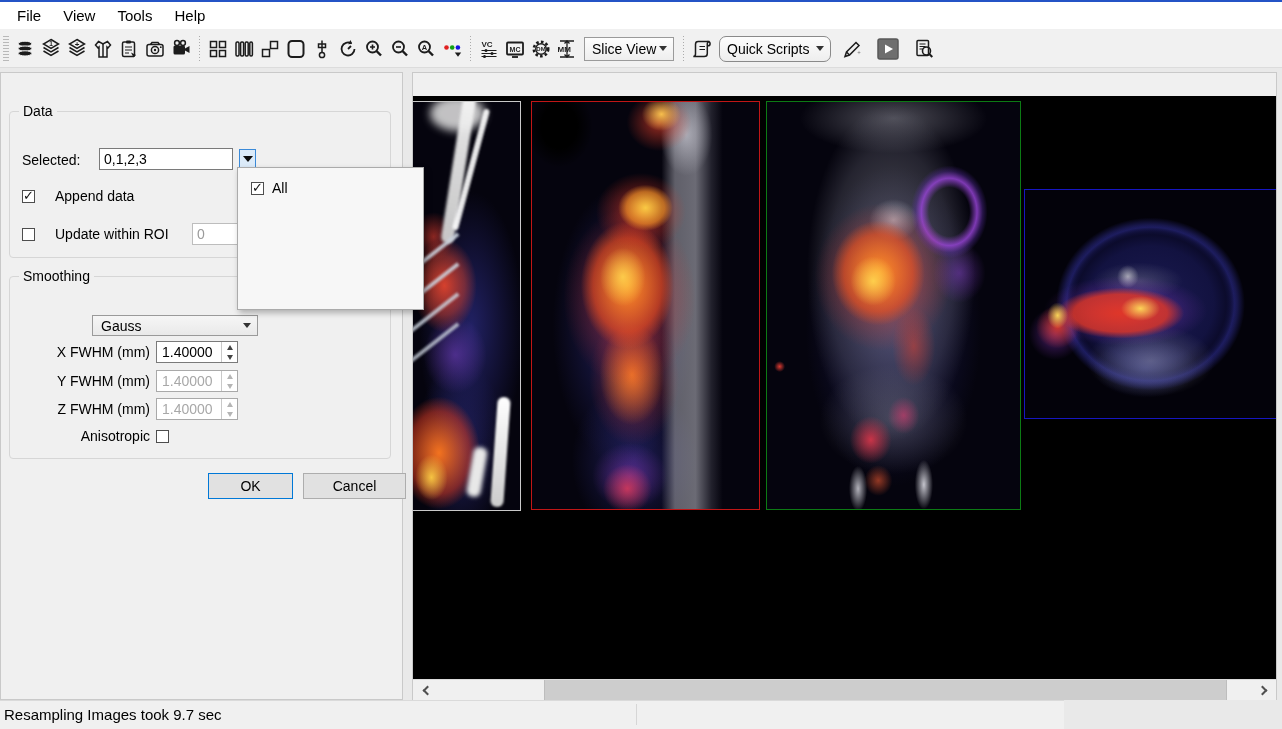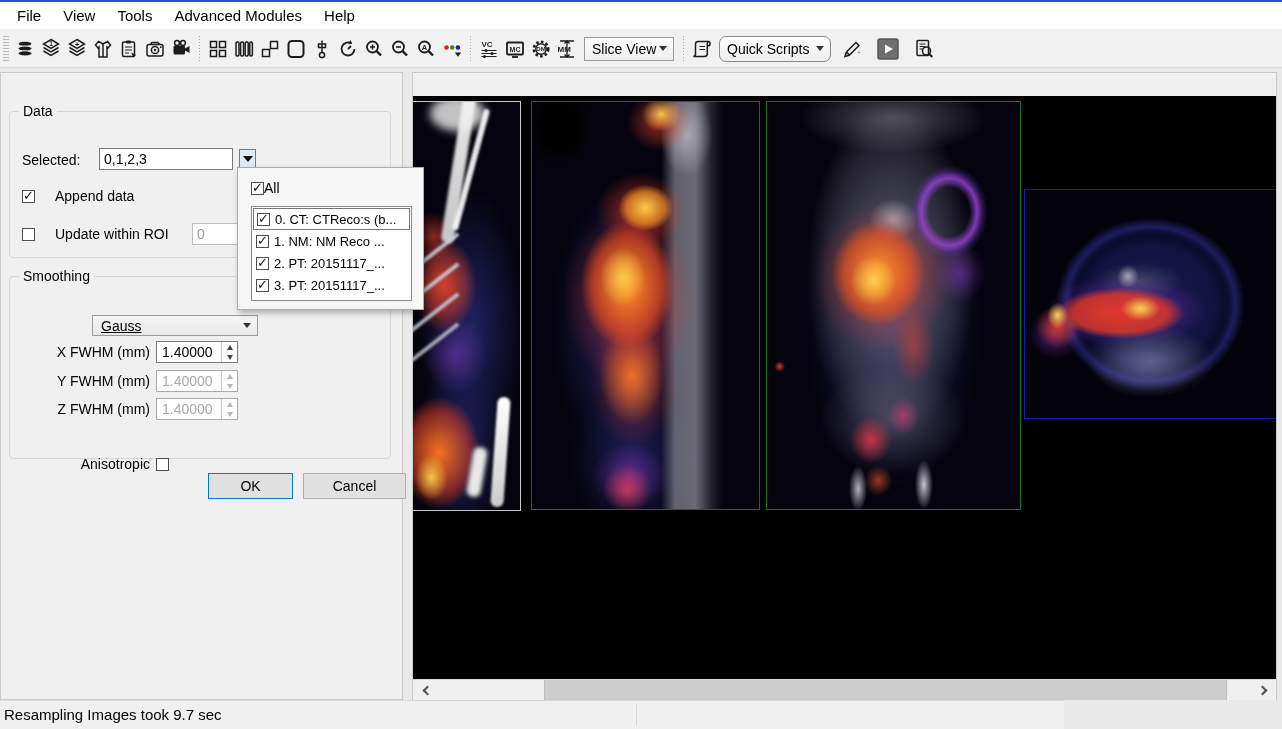--- a/index.html
+++ b/index.html
@@ -57,21 +57,21 @@
   .dropbtn .dcaret { width:0; height:0; border-left:5px solid transparent; border-right:5px solid transparent;
     border-top:6px solid #0c0c0c; }
 
   .cb { width:13px; height:13px; border:1px solid #4d4d4d; background:#fff; display:inline-block;
     position:relative; flex:none; }
   .cb.checked::after { content:"✓"; position:absolute; left:0px; top:-3px; font-size:13px;
     font-weight:bold; color:#111; }
   .cbrow { position:absolute; display:flex; align-items:center; gap:20px; }
 
   .qcombo { position:absolute; height:21px; border:1px solid #9a9a9a; background:linear-gradient(#f6f6f6,#e9e9e9);
-    display:flex; align-items:center; padding:0 8px; font-size:14px;text-decoration:underline; }
+    display:flex; align-items:center; padding:0 8px; font-size:14px; }
   .qcombo .caret { position:absolute; right:6px; width:0; height:0;
     border-left:4px solid transparent; border-right:4px solid transparent; border-top:5px solid #333; }
 
   .spinrow { position:absolute; display:flex; align-items:center; }
   .spinrow .slbl { width:135px; text-align:right; margin-right:6px; font-size:14px; }
   .spin { width:82px; height:22px; border:1px solid #7a7a7a; background:#fff; display:flex; }
   .spin .sval { flex:1; font-size:14px; padding:2px 0 0 5px; }
   .spin .sbtns { width:16px; border-left:1px solid #c9c9c9; display:flex; flex-direction:column; }
   .spin .sb { flex:1; display:flex; align-items:center; justify-content:center; }
   .tri-up { width:0; height:0; border-left:3.5px solid transparent; border-right:3.5px solid transparent;
@@ -83,21 +83,21 @@
   .spin.dis .tri-up { border-bottom-color:#b5b5b5; }
   .spin.dis .tri-dn { border-top-color:#b5b5b5; }
 
   .btn { position:absolute; height:26px; background:#e1e1e1; border:1px solid #adadad;
     font-size:14px; text-align:center; line-height:24px; }
   .btn.default { border-color:#0078d7; }
 
   
   .popup { position:absolute; left:237px; top:167px; width:187px; height:143px; background:#f7f7f7;
     border:1px solid #ababab; box-shadow:2px 3px 6px rgba(0,0,0,.28); z-index:60; }
-  .popup .allrow { position:absolute; left:13px; top:12px; display:flex; align-items:center; font-size:14px; }
+  .popup .allrow { position:absolute; left:13px; top:12px; display:flex; align-items:center; gap:8px; font-size:14px; }
   .listbox { position:absolute; left:13px; top:38px; width:161px; height:95px; background:#fff;
     border:1px solid #8a8a8a; padding:1px; overflow:hidden; }
   .dd-item { height:22px; display:flex; align-items:center; gap:5px; padding-left:3px; font-size:13px;
     white-space:nowrap; }
   .dd-item.focus { border:1px solid #777; }
 
   
   .disp-panel { left:412px; top:72px; width:865px; height:628px; }
   .canvas { position:absolute; left:0; top:23px; width:863px; height:583px; background:#000; overflow:hidden; }
   .view { position:absolute; overflow:hidden; }
@@ -122,21 +122,20 @@
 </style>
 </head>
 <body>
 
 <div class="topline"></div>
 
 <div class="menubar">
   <div class="mi">File</div>
   <div class="mi">View</div>
   <div class="mi">Tools</div>
-  <div class="mi">Advanced Modules</div>
   <div class="mi">Help</div>
 </div>
 
 <div class="toolbar">
   <div class="tb-handle"></div>
 
   <div class="ti">
       <svg viewBox="0 0 22 22">
         <ellipse class="coin" cx="11" cy="5.8" rx="6.8" ry="2.6"></ellipse>
         <ellipse class="coin" cx="11" cy="10.6" rx="6.8" ry="2.6"></ellipse>
@@ -407,52 +406,34 @@
             <span class="sb">
               <span class="tri-up"></span>
             </span>
             <span class="sb">
               <span class="tri-dn"></span>
             </span>
           </span>
       </div>
     </div>
 
-    <div class="spinrow" style="left:5px; top:151px;margin-top:28px;">
+    <div class="spinrow" style="left:5px; top:151px;">
       <span class="slbl">Anisotropic</span>
       <span class="cb"></span>
     </div>
   </div>
 
   <button class="btn default" style="left:207px; top:400px; width:85px;">OK</button>
   <button class="btn" style="left:302px; top:400px; width:103px;">Cancel</button>
 </div>
 
 <div class="popup">
   <div class="allrow">
     <span class="cb checked"></span>
     <span>All</span>
-  </div>
-  <div class="listbox">
-    <div class="dd-item focus">
-      <span class="cb checked"></span>
-      <span>0. CT: CTReco:s (b...</span>
-    </div>
-    <div class="dd-item">
-      <span class="cb checked"></span>
-      <span>1. NM: NM Reco ...</span>
-    </div>
-    <div class="dd-item">
-      <span class="cb checked"></span>
-      <span>2. PT: 20151117_...</span>
-    </div>
-    <div class="dd-item">
-      <span class="cb checked"></span>
-      <span>3. PT: 20151117_...</span>
-    </div>
   </div>
 </div>
 
 <div class="panel disp-panel">
 
   <div class="canvas">
 
     <div class="view" style="left:-2px; top:5px; width:110px; height:410px; border:1px solid #c9c9c9; background-color:#05040e;
       background-image:
         radial-gradient(ellipse 25px 35px at 18% 92%, rgba(255,210,70,.9), transparent 65%),

